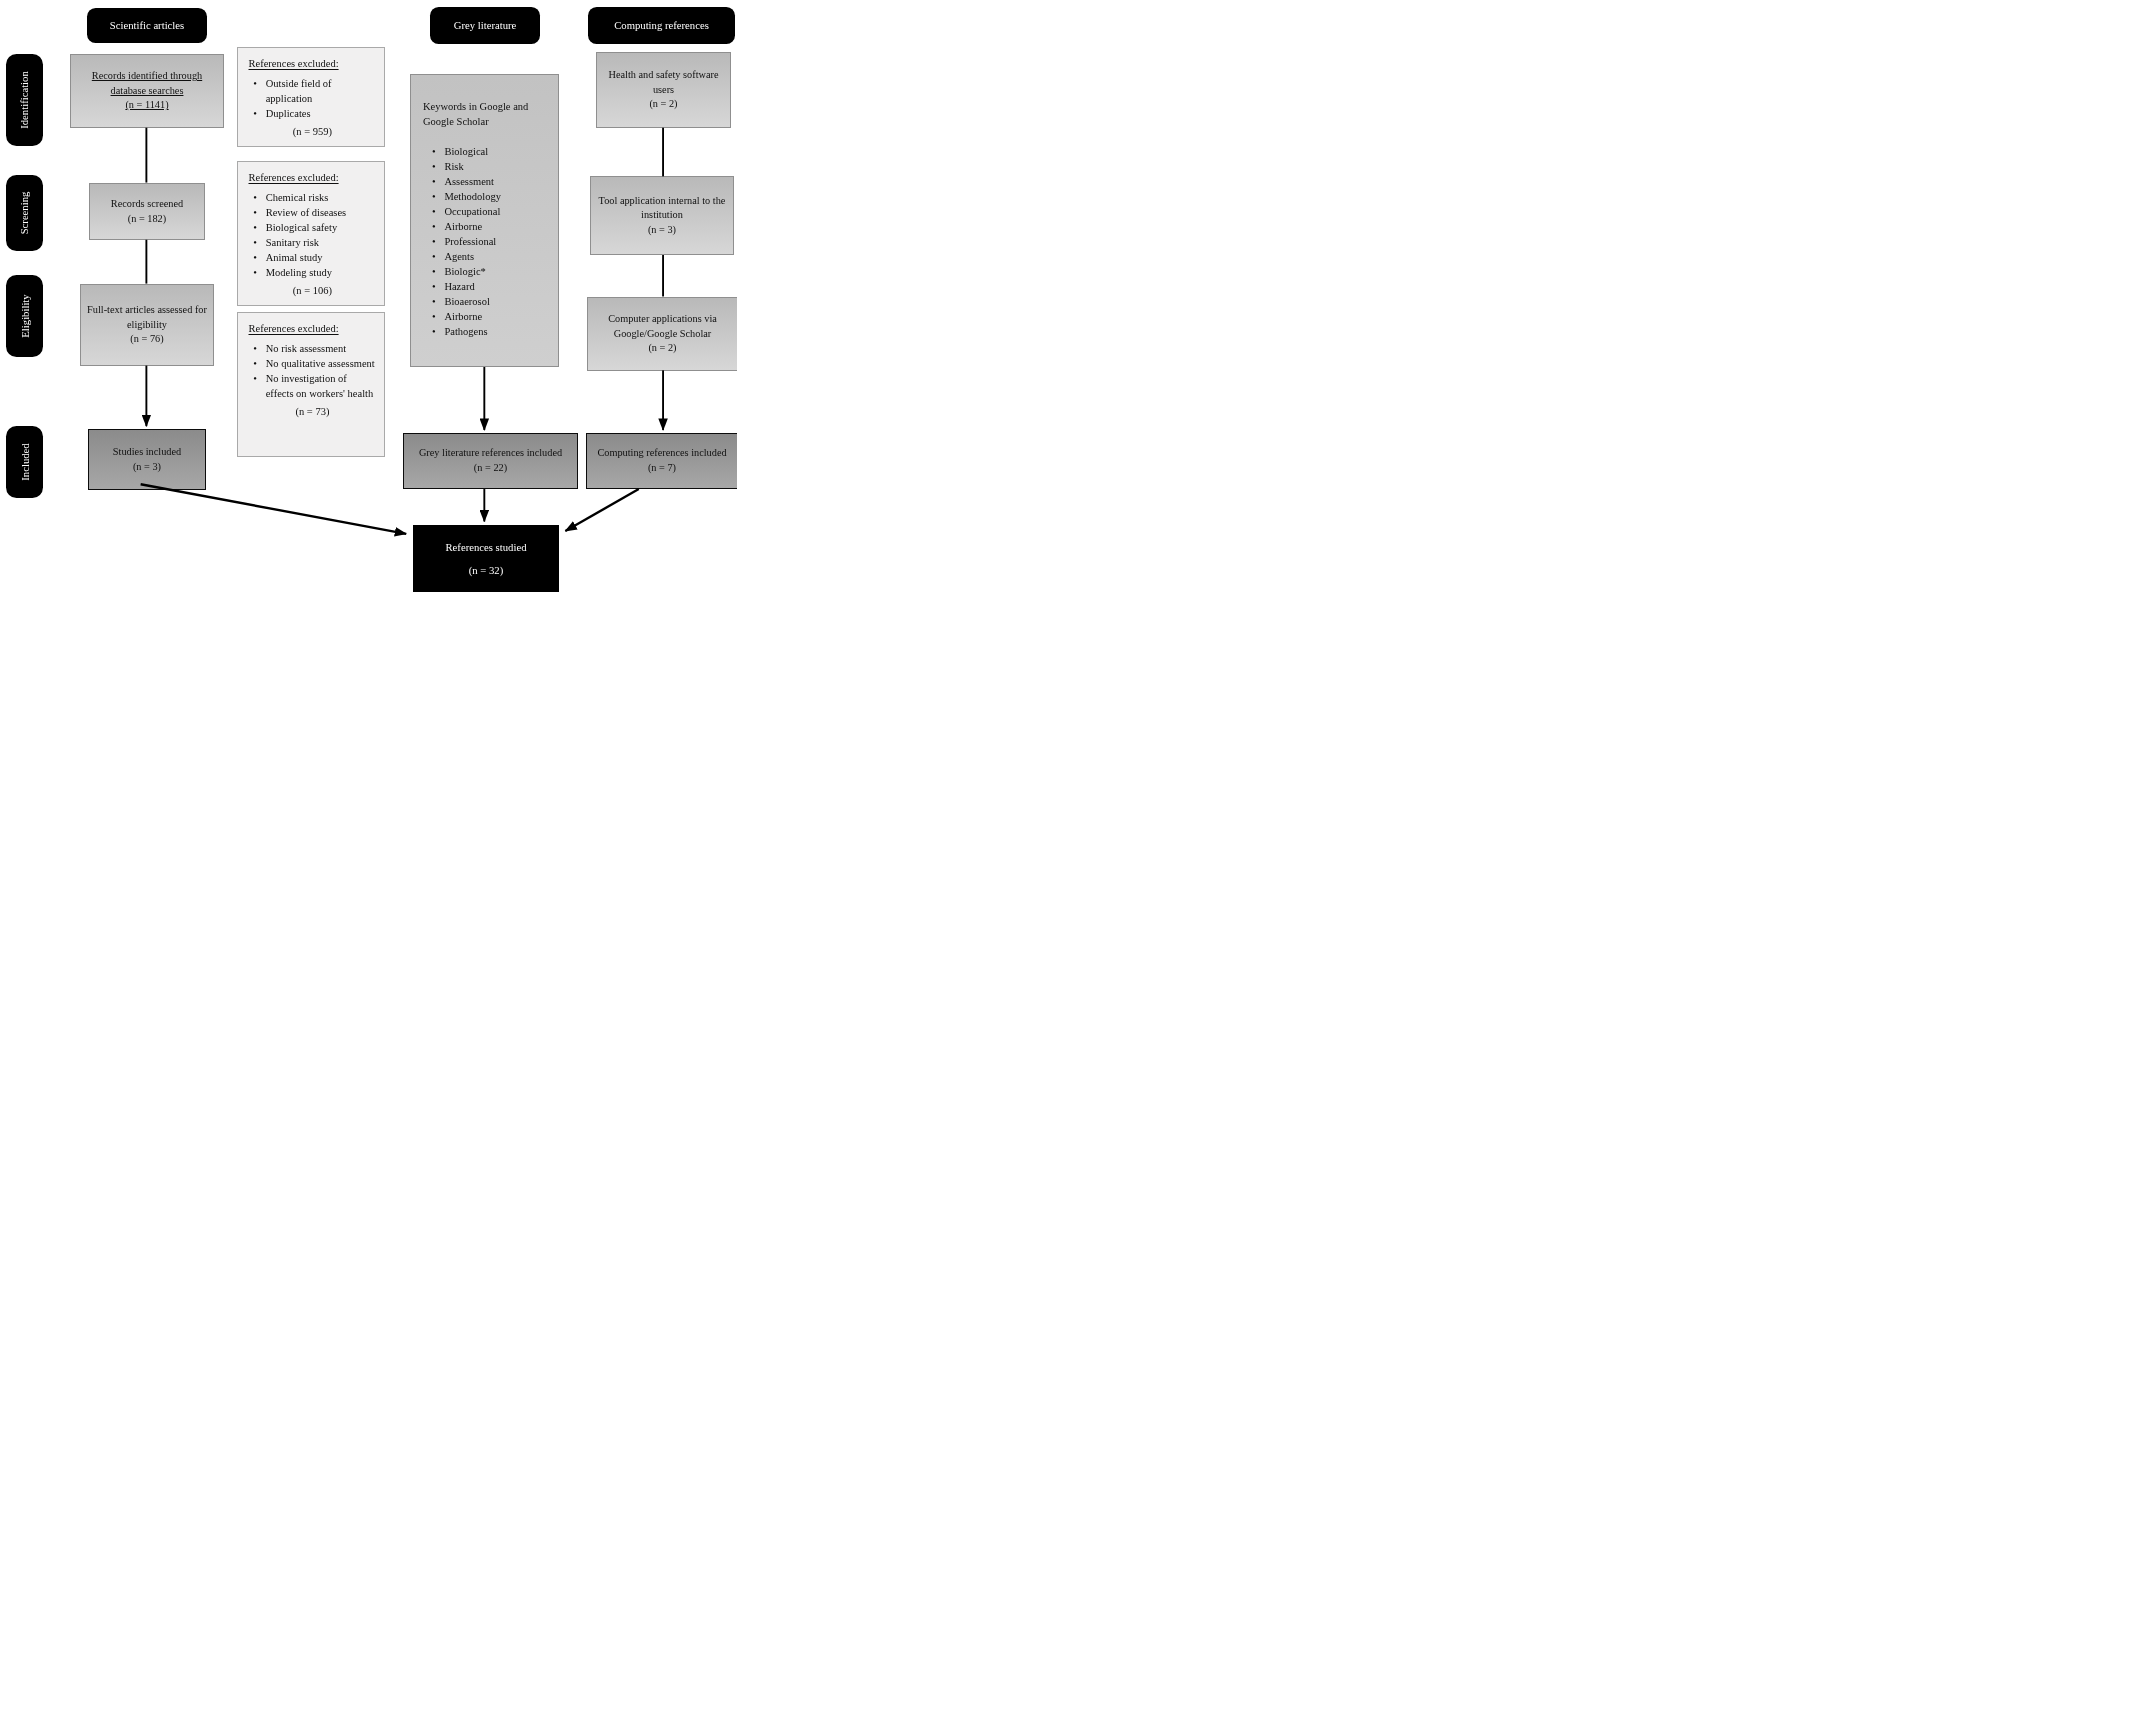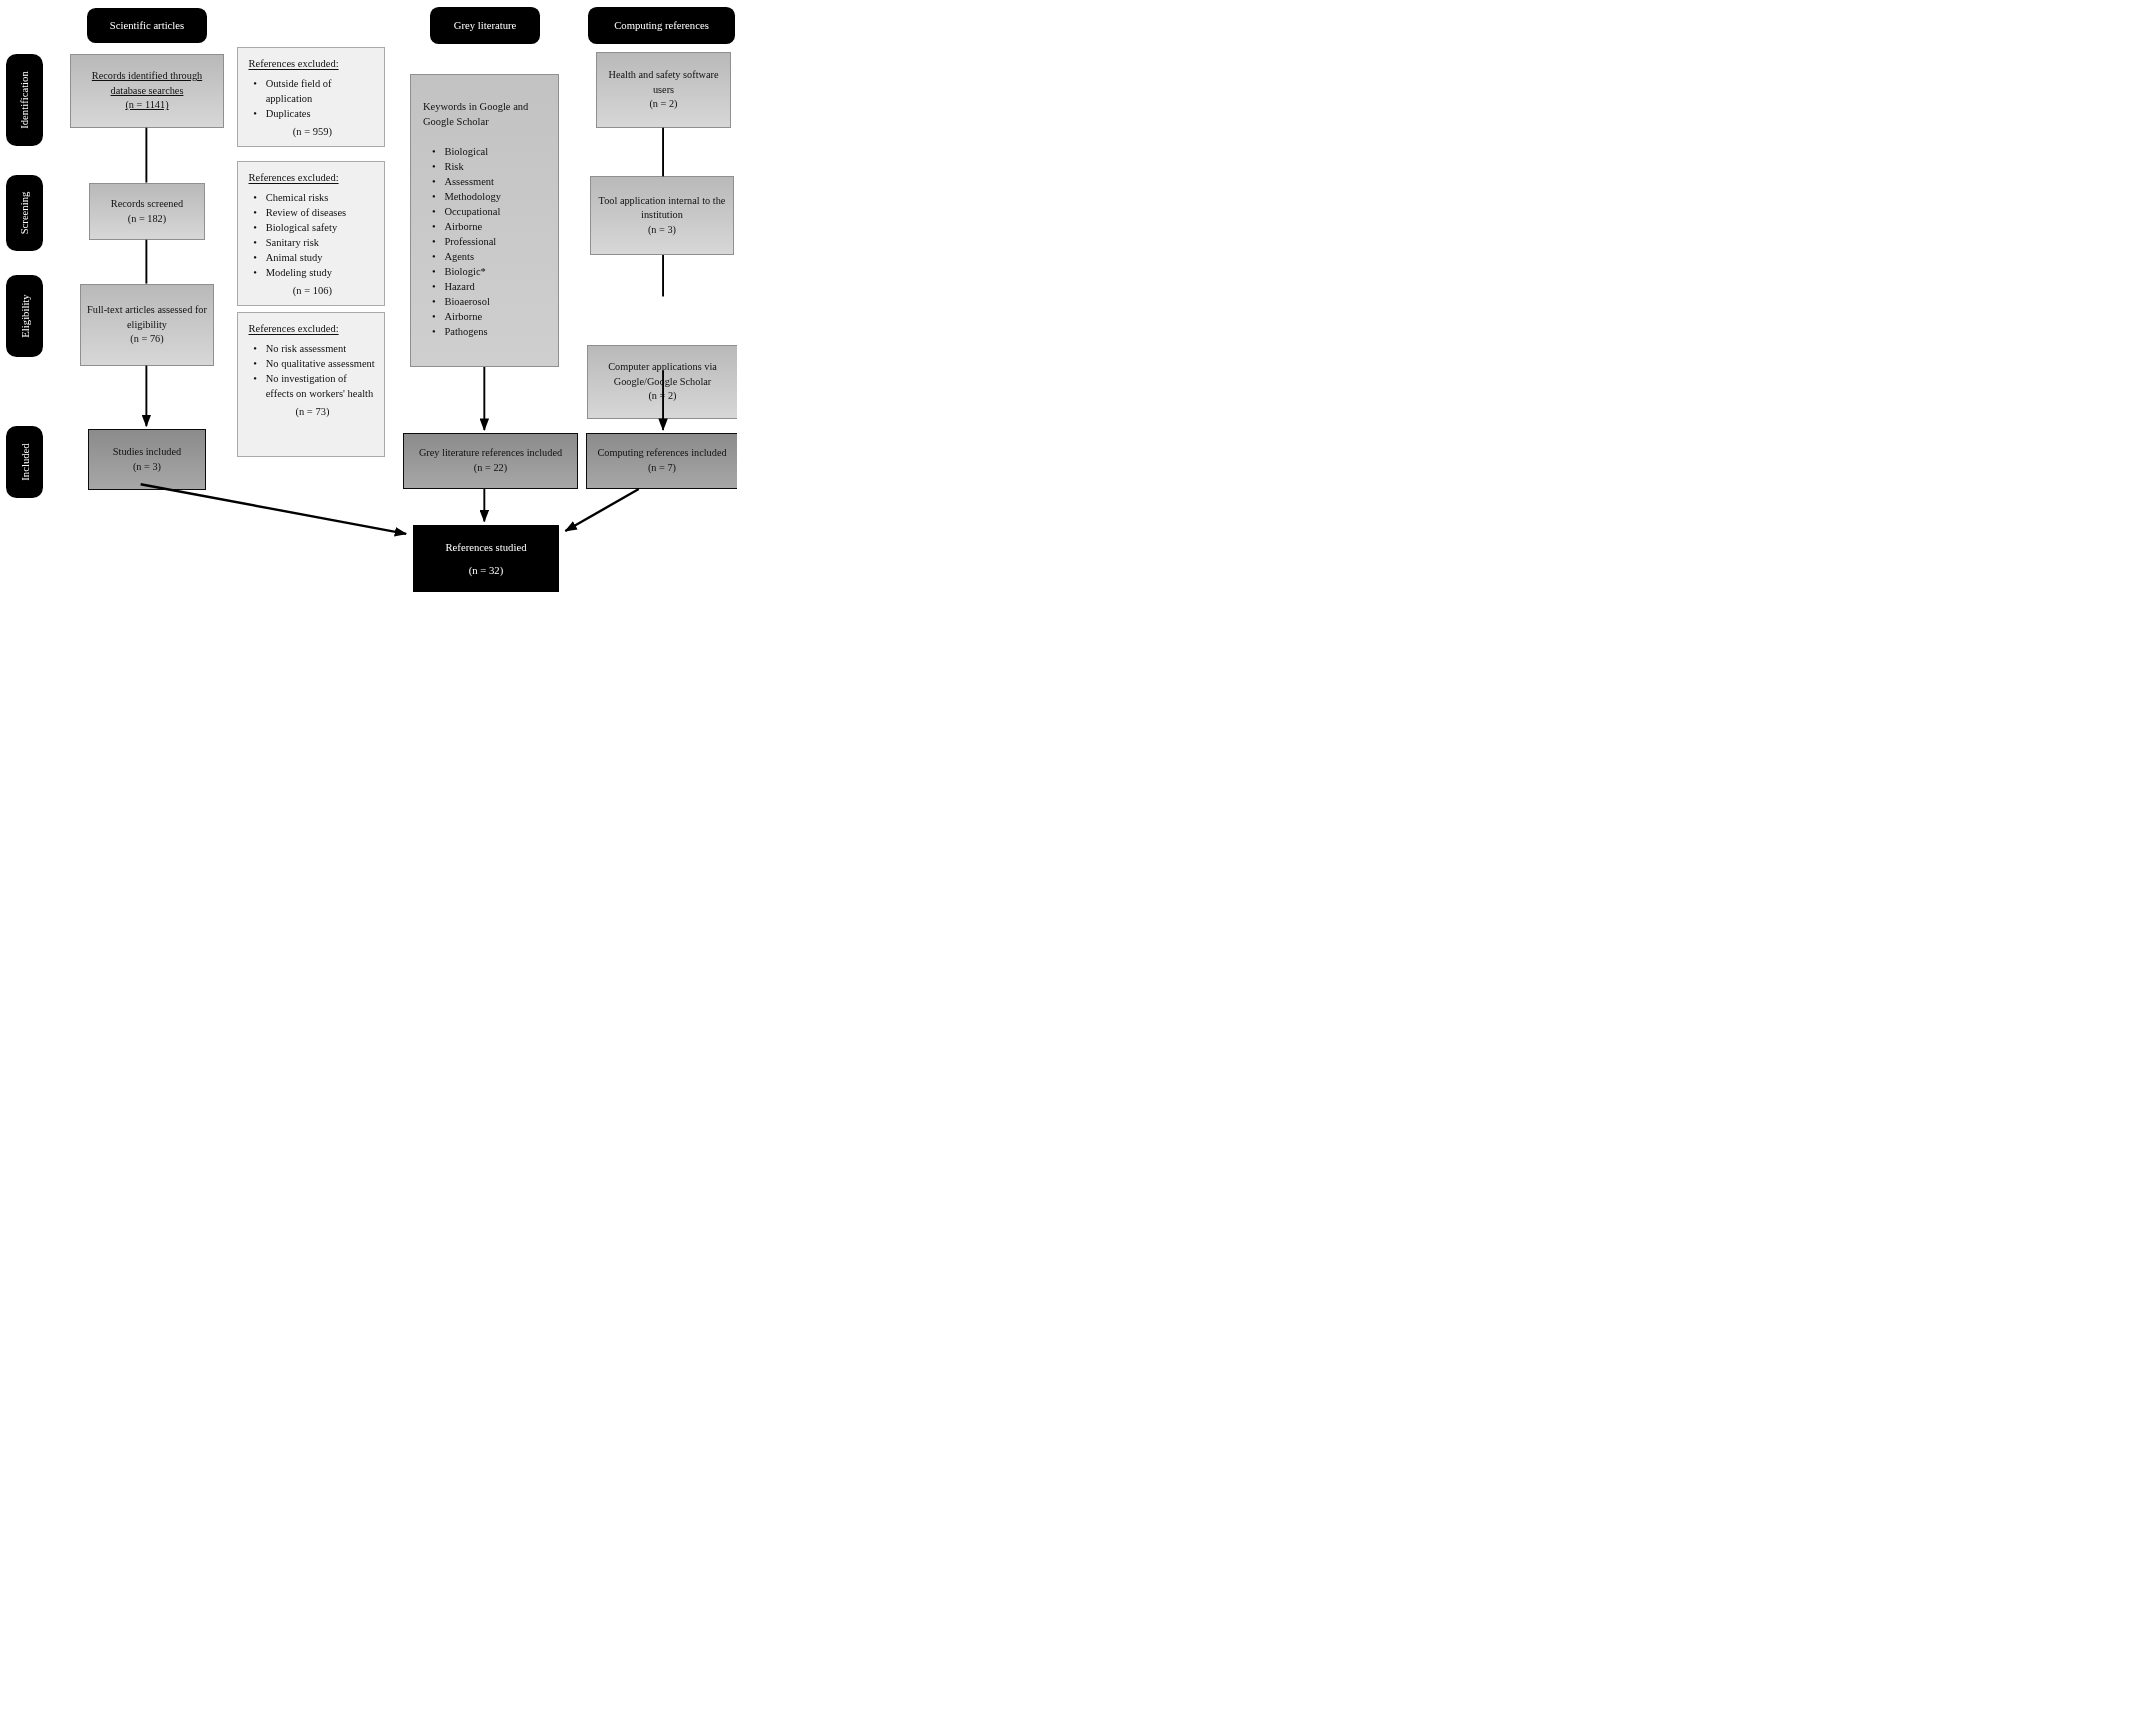--- a/index.html
+++ b/index.html
@@ -165,21 +165,21 @@
   </div>
 
   <div class="box-light abs" style="left:596px; top:52px; width:135px; height:76px;">
     <div>Health and safety software users</div>
     <div>(n = 2)</div>
   </div>
   <div class="box-light abs" style="left:590px; top:176px; width:144px; height:79px;">
     <div>Tool application internal to the institution</div>
     <div>(n = 3)</div>
   </div>
-  <div class="box-light abs" style="left:587px; top:297px; width:151px; height:74px;margin-top:48px;">
+  <div class="box-light abs" style="left:587px; top:297px; width:151px; height:74px;">
     <div>Computer applications via Google/Google Scholar</div>
     <div>(n = 2)</div>
   </div>
   <div class="box-dark abs" style="left:586px; top:433px; width:152px; height:56px;">
     <div>Computing references included</div>
     <div>(n = 7)</div>
   </div>
 
   <div class="final abs" style="left:413px; top:525px; width:146px; height:67px;">
     <div>References studied</div>

